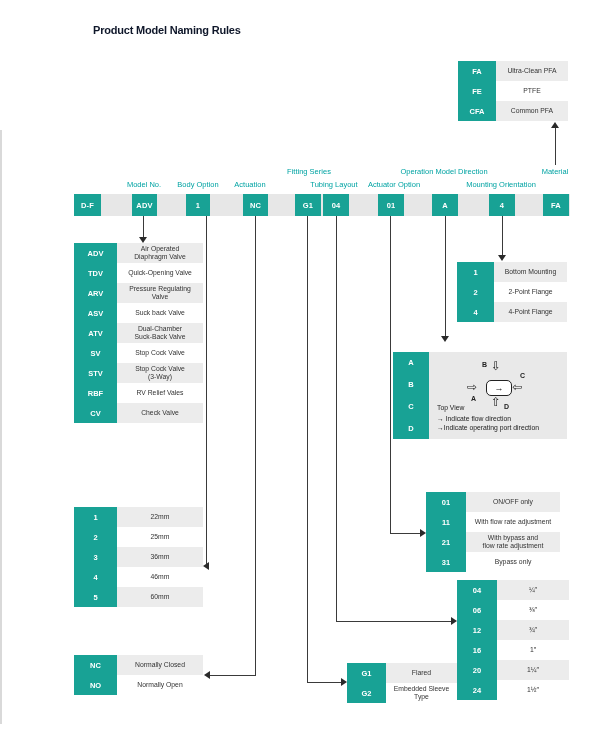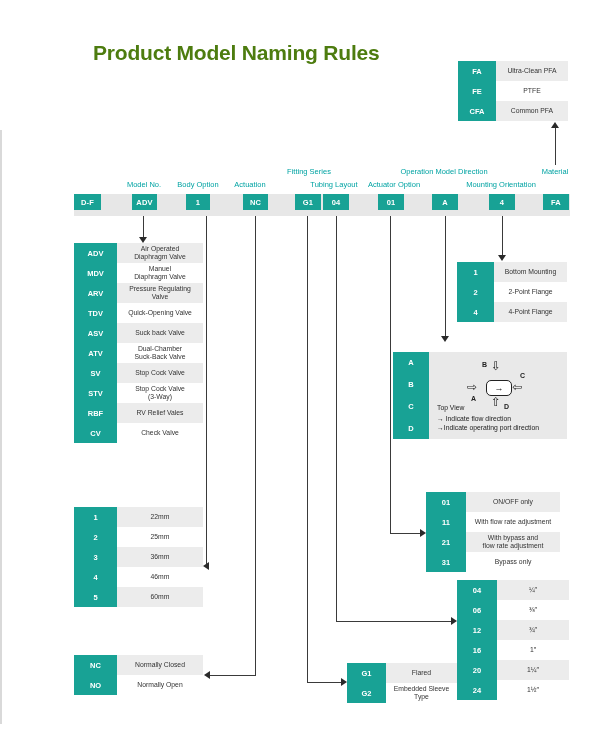--- a/index.html
+++ b/index.html
@@ -1,22 +1,22 @@
 <!DOCTYPE html>
 <html><head>
 <meta charset="utf-8">
 <style>
   html,body{margin:0;padding:0;background:#fff;}
   #canvas{position:relative;width:600px;height:733px;background:#ffffff;overflow:hidden;
           font-family:"Liberation Sans","DejaVu Sans",sans-serif;color:#333;}
-  .title{position:absolute;left:93px;top:24px;font-size:21px;font-weight:700;color:#4d7c0f;letter-spacing:-0.2px;white-space:nowrap;margin-top:17px;}
+  .title{position:absolute;left:93px;top:24px;font-size:11px;font-weight:700;color:#0f172a;letter-spacing:-0.2px;white-space:nowrap;}
   .pageedge{position:absolute;left:0;top:130px;width:2px;height:594px;background:#d9d9d9;}
   
   .bar{position:absolute;left:74px;top:194px;width:496px;height:22px;background:#e7e7e7;}
-  .segbox{position:absolute;top:194px;height:16px;background:#18a295;color:#fff;font-size:7.5px;font-weight:700;
+  .segbox{position:absolute;top:194px;height:22px;background:#18a295;color:#fff;font-size:7.5px;font-weight:700;
           display:flex;align-items:center;justify-content:center;letter-spacing:0.2px;}
   .seglabel{position:absolute;font-size:7.5px;color:#00a3a3;transform:translateX(-50%);white-space:nowrap;}
   
   .tbl{position:absolute;}
   .trow{display:flex;height:20px;}
   .tcode{width:var(--cw);background:#18a295;color:#fff;font-size:7.5px;font-weight:700;
          display:flex;align-items:center;justify-content:center;}
   .tdesc{width:var(--dw);font-size:6.8px;line-height:1.12;color:#333;text-align:center;white-space:pre-line;
          display:flex;align-items:center;justify-content:center;background:#ffffff;}
   .trow:nth-child(odd) .tdesc{background:#ececec;}
@@ -116,32 +116,27 @@
   <div class="seglabel" style="left:501px;top:180px">Mounting Orientation</div>
   <div class="seglabel" style="left:555px;top:167px">Material</div>
 
   <div class="tbl" style="left:74px;top:243px;--cw:43px;--dw:86px">
     <div class="trow">
         <div class="tcode">ADV</div>
         <div class="tdesc">Air Operated
 Diaphragm Valve</div>
       </div>
     <div class="trow">
-        <div class="tcode">MDV</div>
-        <div class="tdesc">Manuel
-Diaphragm Valve</div>
+        <div class="tcode">TDV</div>
+        <div class="tdesc">Quick-Opening Valve</div>
       </div>
     <div class="trow">
         <div class="tcode">ARV</div>
         <div class="tdesc">Pressure Regulating
 Valve</div>
-      </div>
-    <div class="trow">
-        <div class="tcode">TDV</div>
-        <div class="tdesc">Quick-Opening Valve</div>
       </div>
     <div class="trow">
         <div class="tcode">ASV</div>
         <div class="tdesc">Suck back Valve</div>
       </div>
     <div class="trow">
         <div class="tcode">ATV</div>
         <div class="tdesc">Dual-Chamber
 Suck-Back Valve</div>
       </div>

